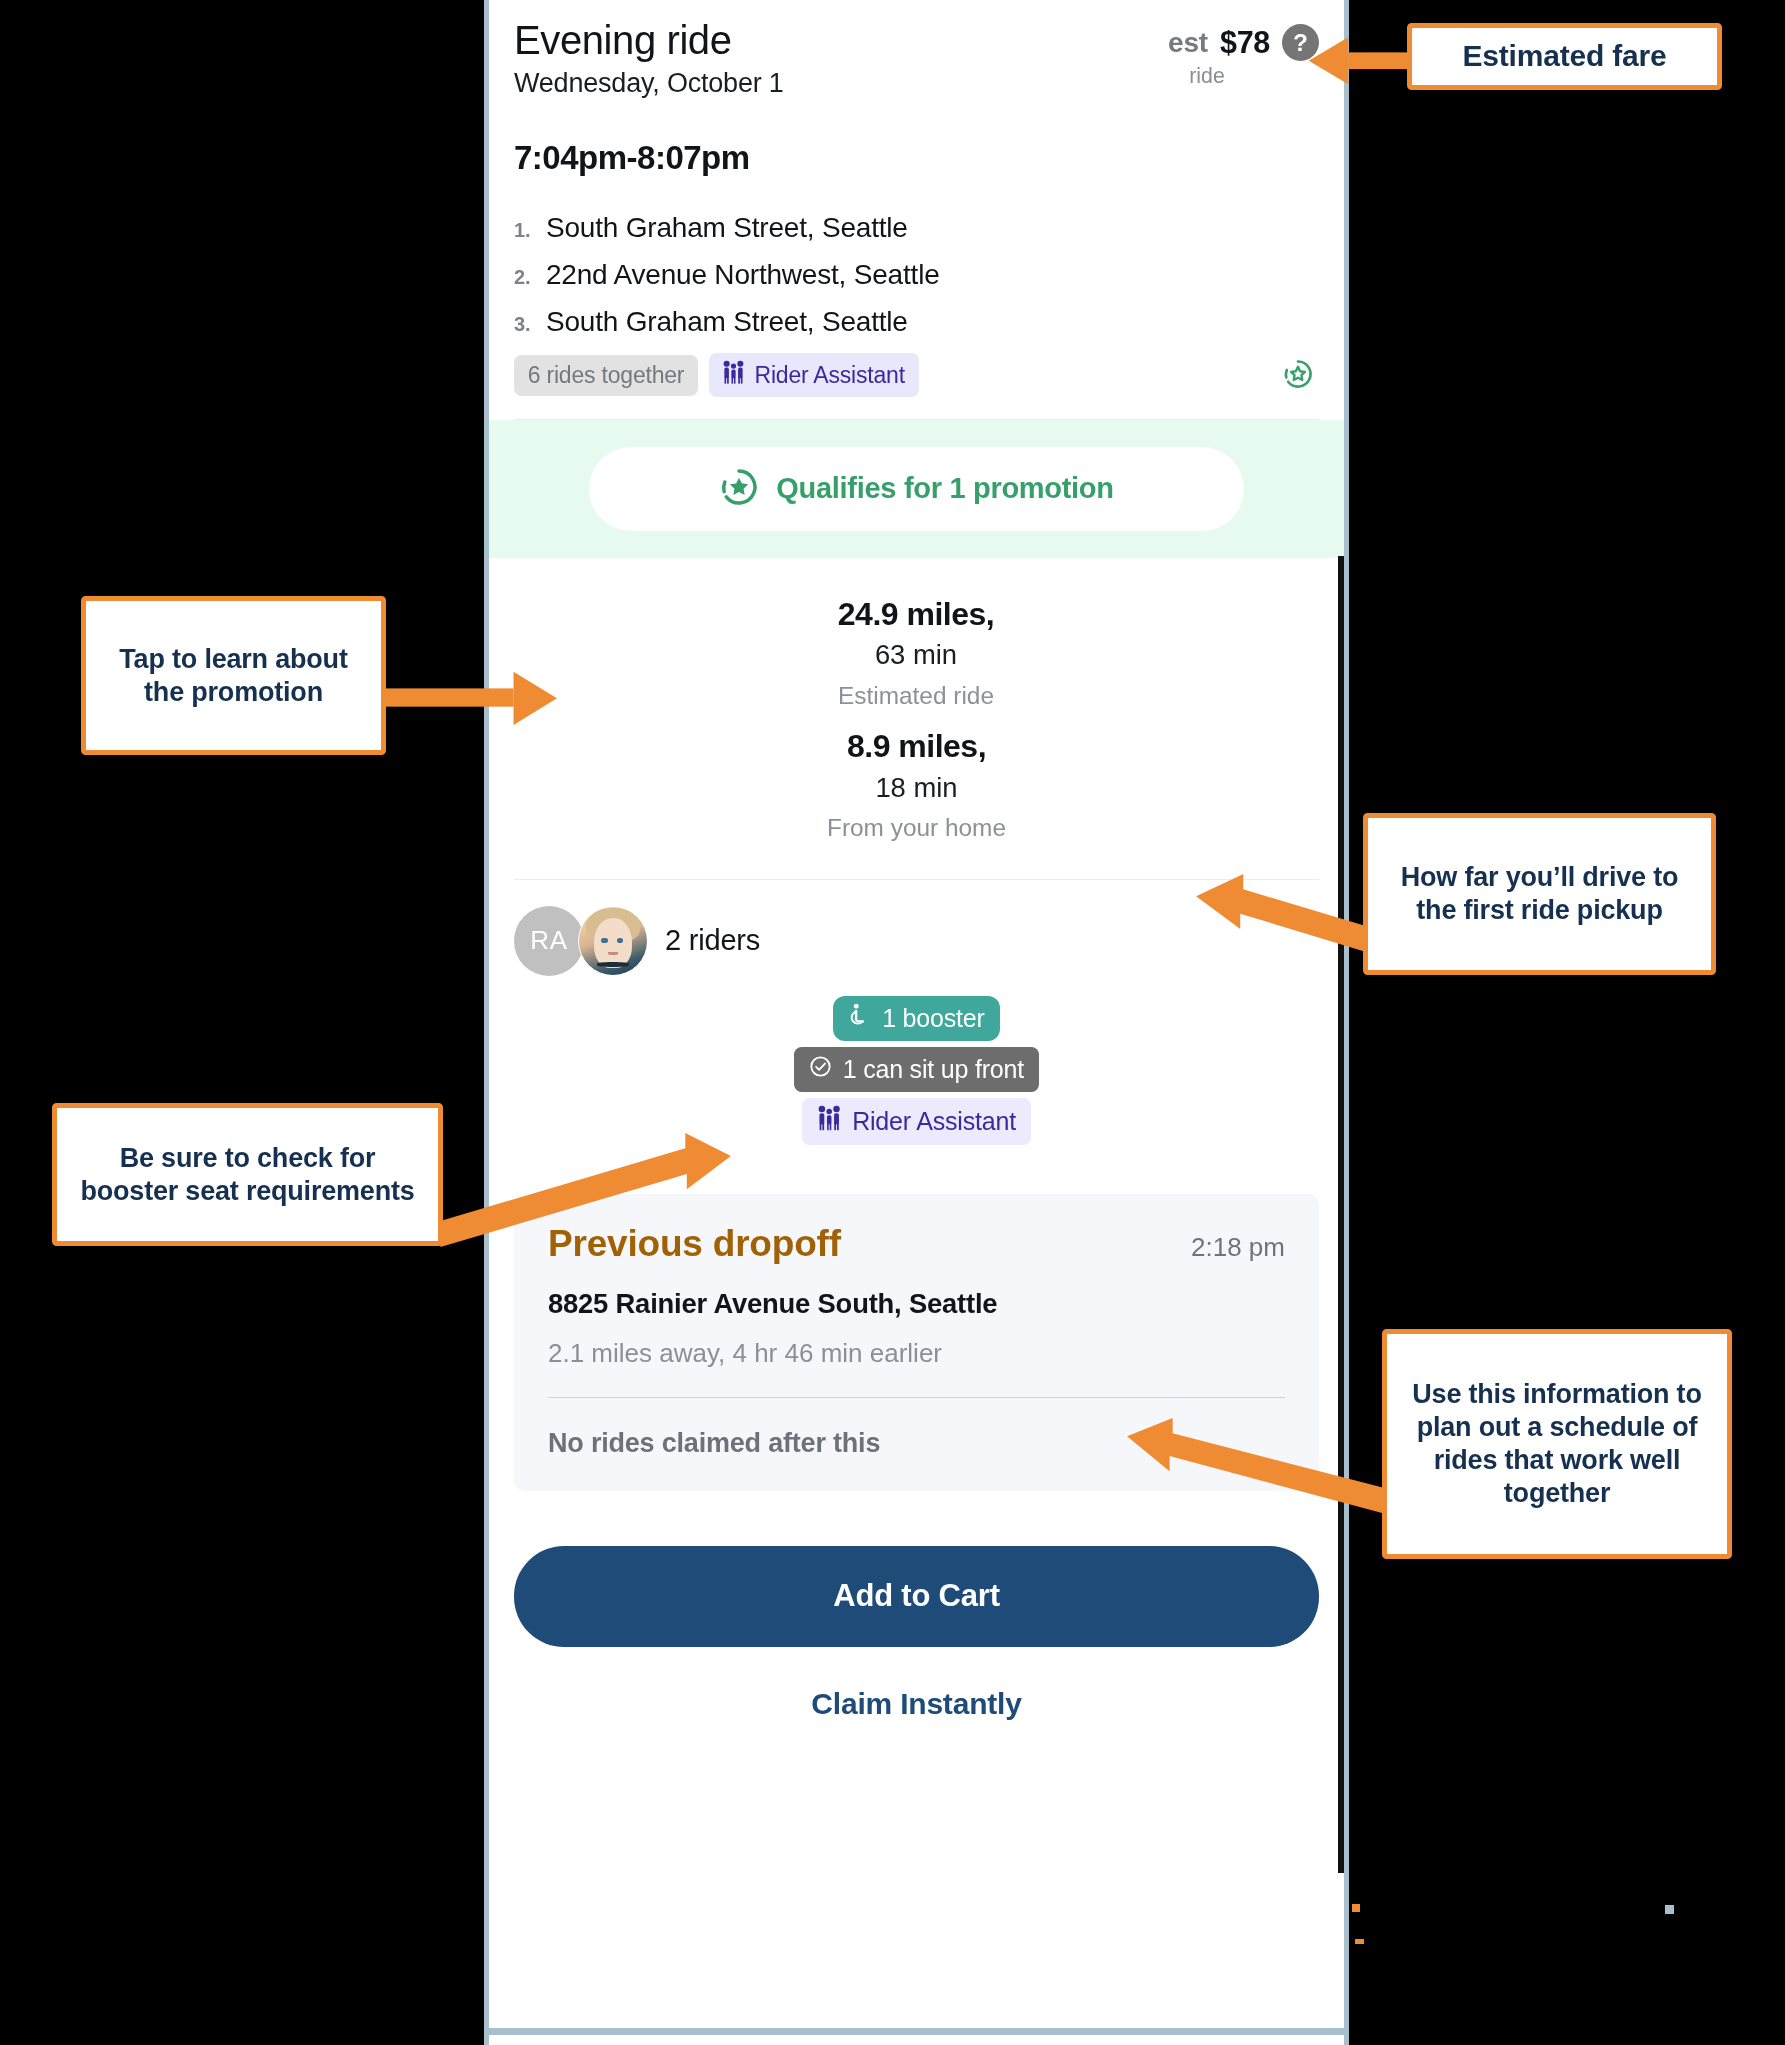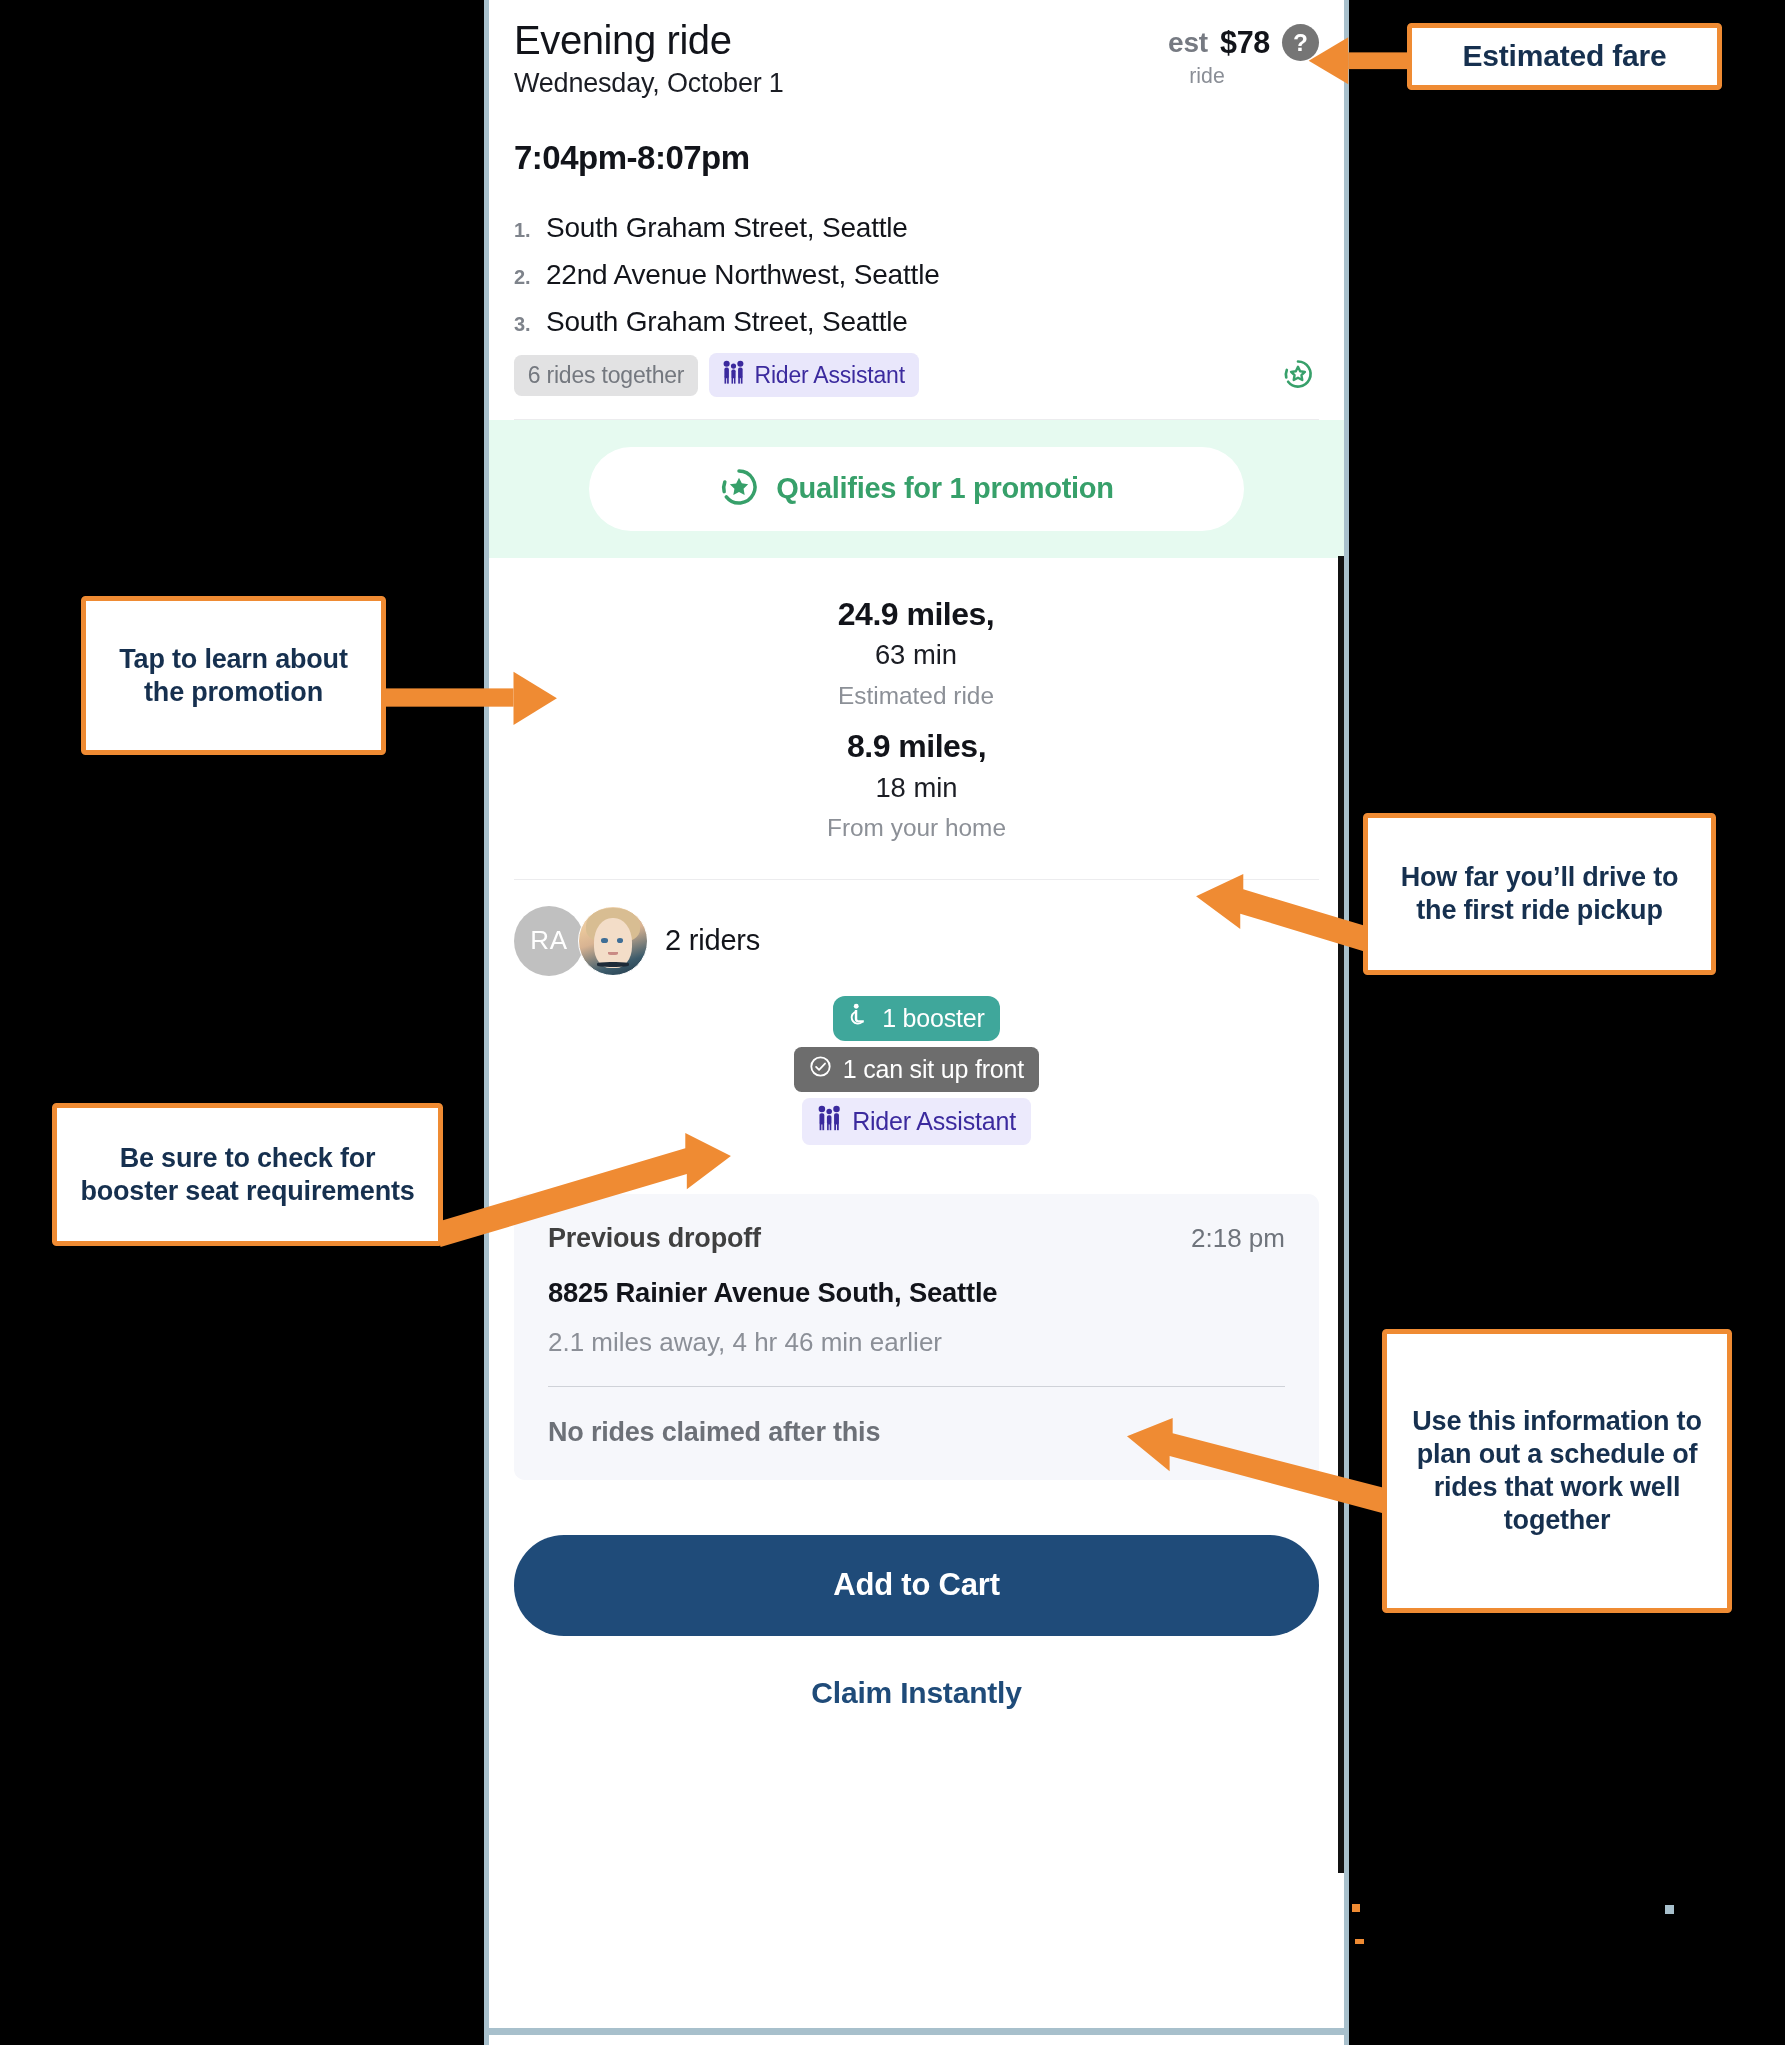--- a/index.html
+++ b/index.html
@@ -350,23 +350,23 @@
     background: #f6f7fb;
     border-radius: 10.7px;
     padding: 29px 34px 32px 34px;
   }
   #dropoff-head {
     display: flex;
     align-items: baseline;
     justify-content: space-between;
   }
   #dropoff-title {
-    font-size: 27px;
-    font-weight: 700;
-    color: #404040;
+    font-size: 37px;
+    font-weight: 700;
+    color: #a16207;
     letter-spacing: -0.2px;
     text-align: center;
   }
   #dropoff-time {
     font-size: 26px;
     color: #6f747c;
   }
   #dropoff-address {
     font-size: 27.4px;
     font-weight: 700;
@@ -663,20 +663,20 @@
 </svg>
 <div class="callout" style="left:52px; top:1103px; width:391px; height:143px;">
   <span>Be sure to check for booster seat requirements</span>
 </div>
 
 <svg class="arrow-svg" style="left:1127px; top:1418px; width:274px; height:99px;" viewBox="0 0 360 130" width="274" height="99">
   <g fill="#ef8b33">
     <polygon points="0,24 60,0 60,20 350,95 340,126 56,50 56,70"></polygon>
   </g>
 </svg>
-<div class="callout" style="left:1382px; top:1329px; width:350px; height:284px;">
+<div class="callout" style="left:1382px; top:1329px; width:350px; height:230px;">
   <span>Use this information to plan out a schedule of rides that work well together</span>
 </div>
 
 <div class="stray" style="left:1352px; top:1904px; background:#ef8b33;"></div>
 <div class="stray" style="left:1355px; top:1939px; background:#ef8b33; width:9.1px; height:5.3px;"></div>
 <div class="stray" style="left:1665px; top:1905px; background:#a8c0cc; width:9.1px; height:9.1px;"></div>
 
 
 </body></html>

